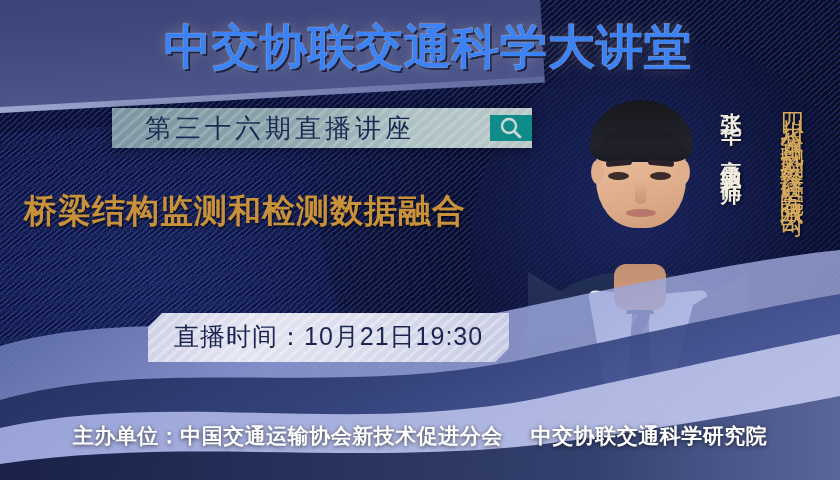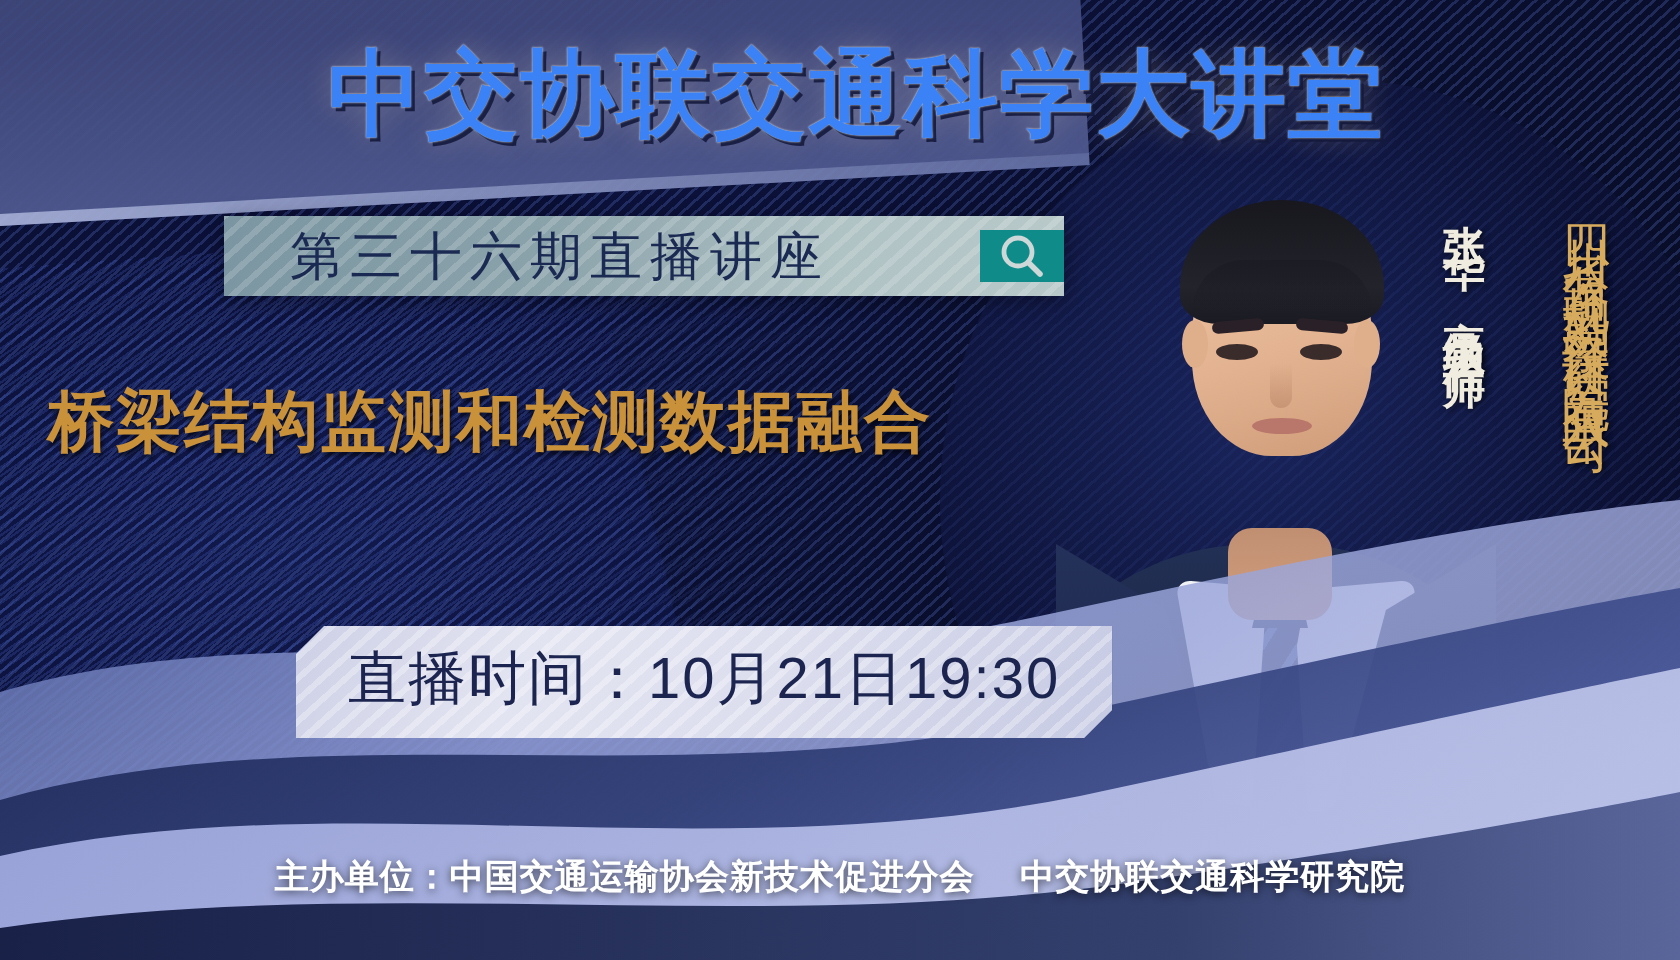--- a/index.html
+++ b/index.html
@@ -239,21 +239,21 @@
     letter-spacing: 1px;
     color: #c8913a;
     text-shadow: 1px 2px 2px rgba(0,0,0,.55);
   }
 
   
   .time-pill {
     position: absolute;
     left: 148px; top: 313px;
     padding: 7px 26px 9px 26px;
-    font-size: 29px;
+    font-size: 25px;
     font-weight: 500;
     letter-spacing: 1px;
     color: #1c2550;
     background: linear-gradient(115deg, #cdd0e6 0%, #e3e4f1 28%, #dcdeee 58%, #c6cae3 100%);
     clip-path: polygon(14px 0, 100% 0, 100% calc(100% - 14px), calc(100% - 14px) 100%, 0 100%, 0 14px);
     box-shadow: 0 2px 12px rgba(0,0,0,.35);
   }
   .time-pill::before {
     content: "";
     position: absolute; inset: 0;
@@ -291,21 +291,21 @@
     color: #d7ab5e;
     text-shadow: 1px 1px 3px rgba(0,0,0,.55);
     height: 360px;
   }
 
   
   .footer {
     position: absolute;
     left: 0; right: 0; bottom: 30px;
     text-align: center;
-    font-size: 17px;
+    font-size: 21px;
     font-weight: 700;
     letter-spacing: .5px;
     color: #ffffff;
     text-shadow: 0 1px 4px rgba(0,0,0,.65);
     white-space: pre;
   }
 </style>
 </head>
 <body>
 

